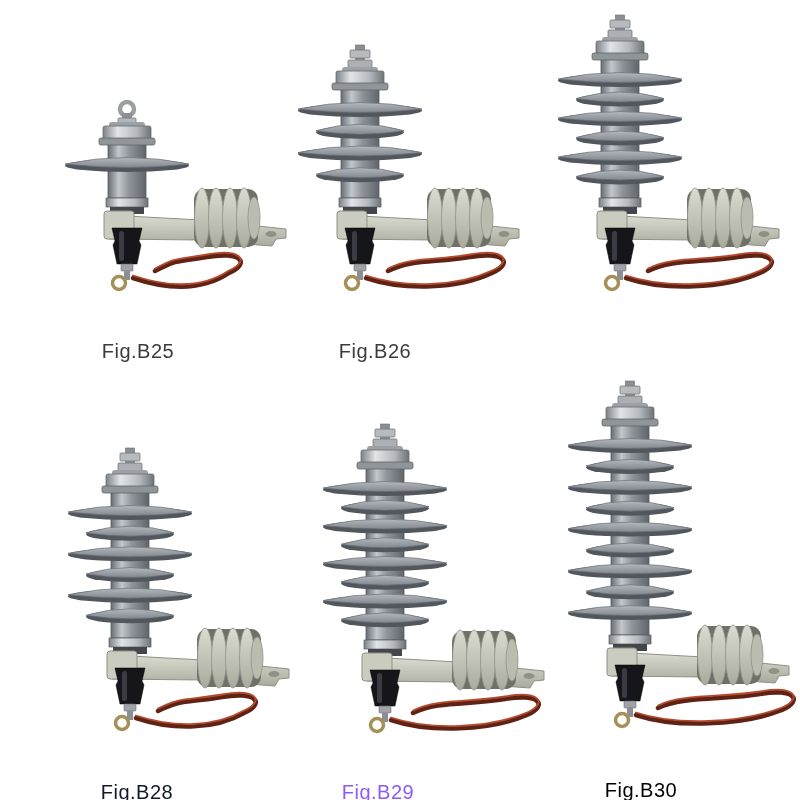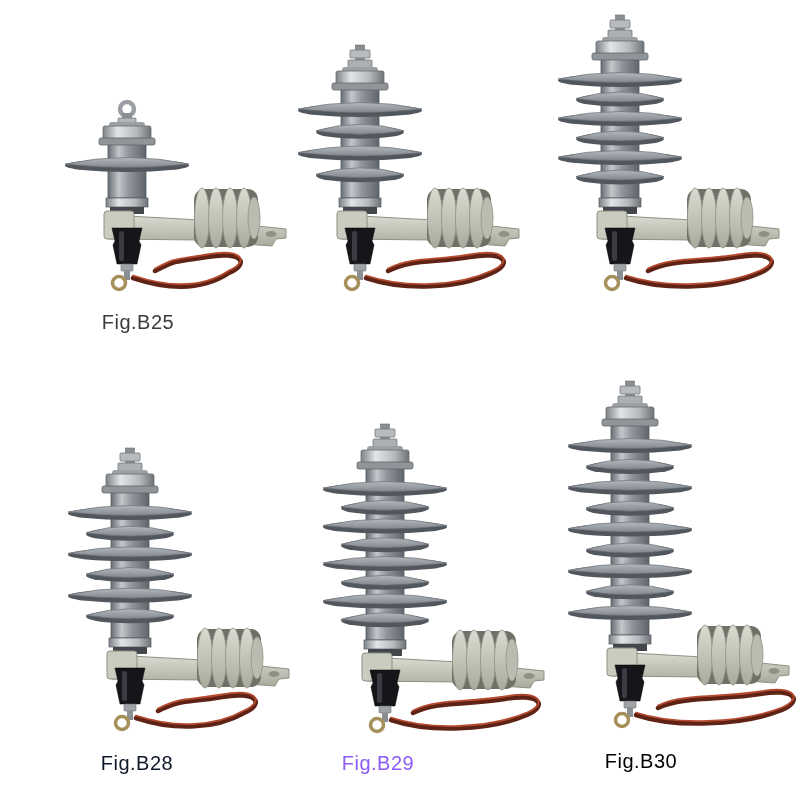--- a/index.html
+++ b/index.html
@@ -20,20 +20,21 @@
   }
   .fig-art svg{display:block;}
   .fig-caption{
     position:absolute;
     width:160px;
     text-align:center;
     font-size:20px;
     letter-spacing:0.5px;
     color:#3b3b3b;
     white-space:nowrap;
+    margin-top:29px;
   }
 </style>
 </head>
 <body>
 
 <div class="page">
 
   <div class="fig-art" style="left: 52px; top: 98px;">
       <svg xmlns="http://www.w3.org/2000/svg" width="250" height="200" viewBox="0 0 250 200">
         <defs>
@@ -499,17 +500,18 @@
           <circle cx="67" cy="341" r="6.5" fill="none" stroke="#a6905a" stroke-width="3.5"></circle>
         </g>
         <g fill="none" stroke-linecap="round">
           <path d="M 81 336 C 120 349 186 347 227 331 C 249 321 239 309 205 315 C 170 321 127 317 103 329" stroke="#5f2316" stroke-width="4.5"></path>
           <path d="M 81 336 C 120 349 186 347 227 331 C 249 321 239 309 205 315 C 170 321 127 317 103 329" transform="translate(0,-2.5)" stroke="#b5492d" stroke-width="1.8"></path>
         </g>
       </svg>
     </div>
 
   <div class="fig-caption" style="left: 58px; top: 311px; color: rgb(59, 59, 59);">Fig.B25</div>
+  <div class="fig-caption" style="left: 295px; top: 311px; color: rgb(59, 59, 59);">Fig.B26</div>
   <div class="fig-caption" style="left: 57px; top: 752px; color: #0f172a;">Fig.B28</div>
   <div class="fig-caption" style="left: 298px; top: 752px; color: #8b5cf6;">Fig.B29</div>
   <div class="fig-caption" style="left: 561px; top: 750px; color: #000000;">Fig.B30</div>
 
 </div>
 
 </body></html>

